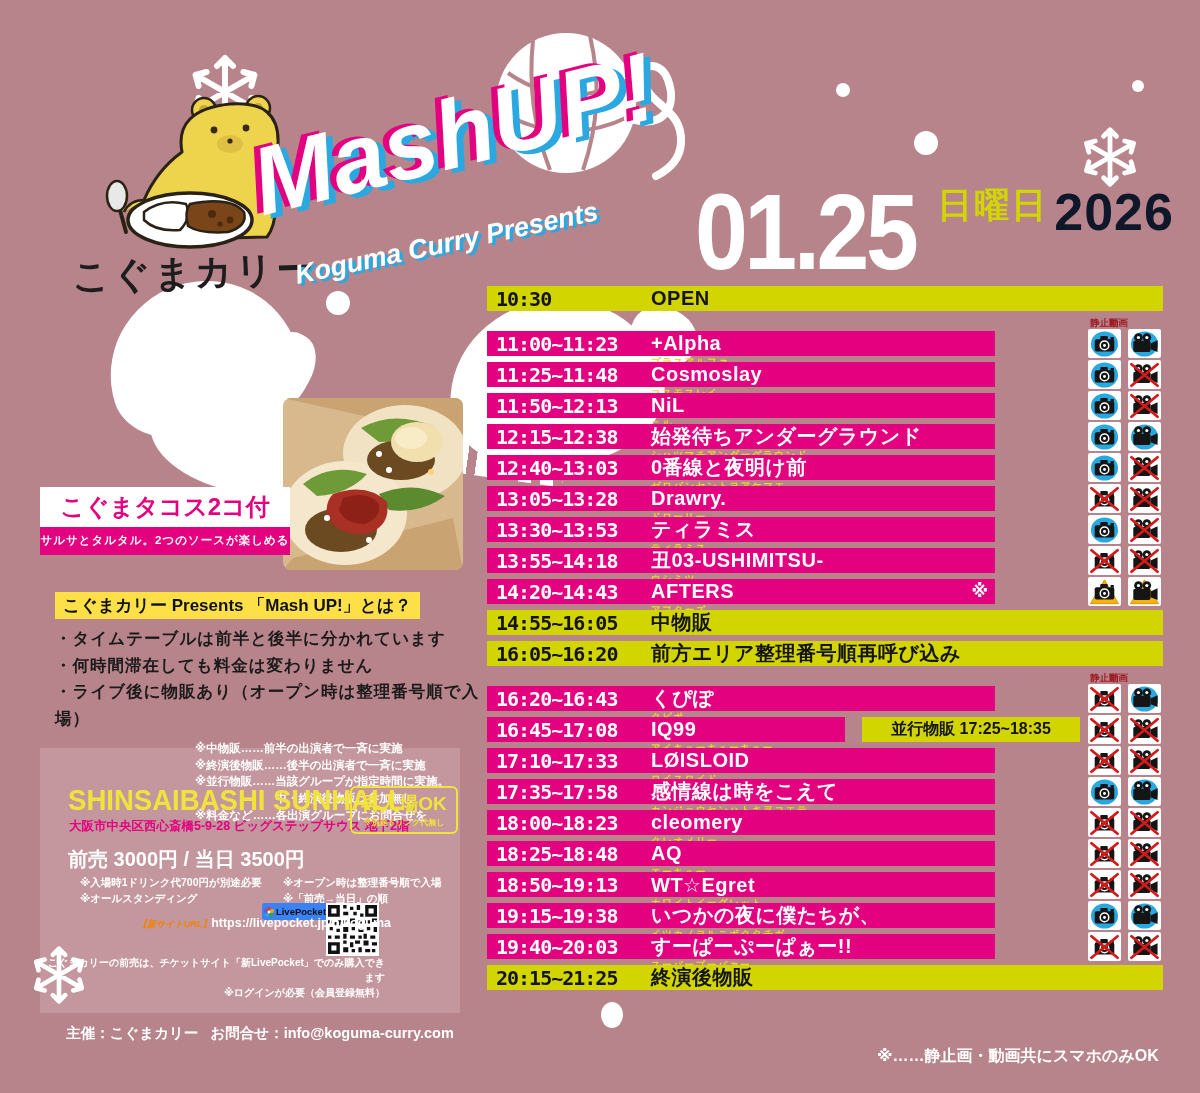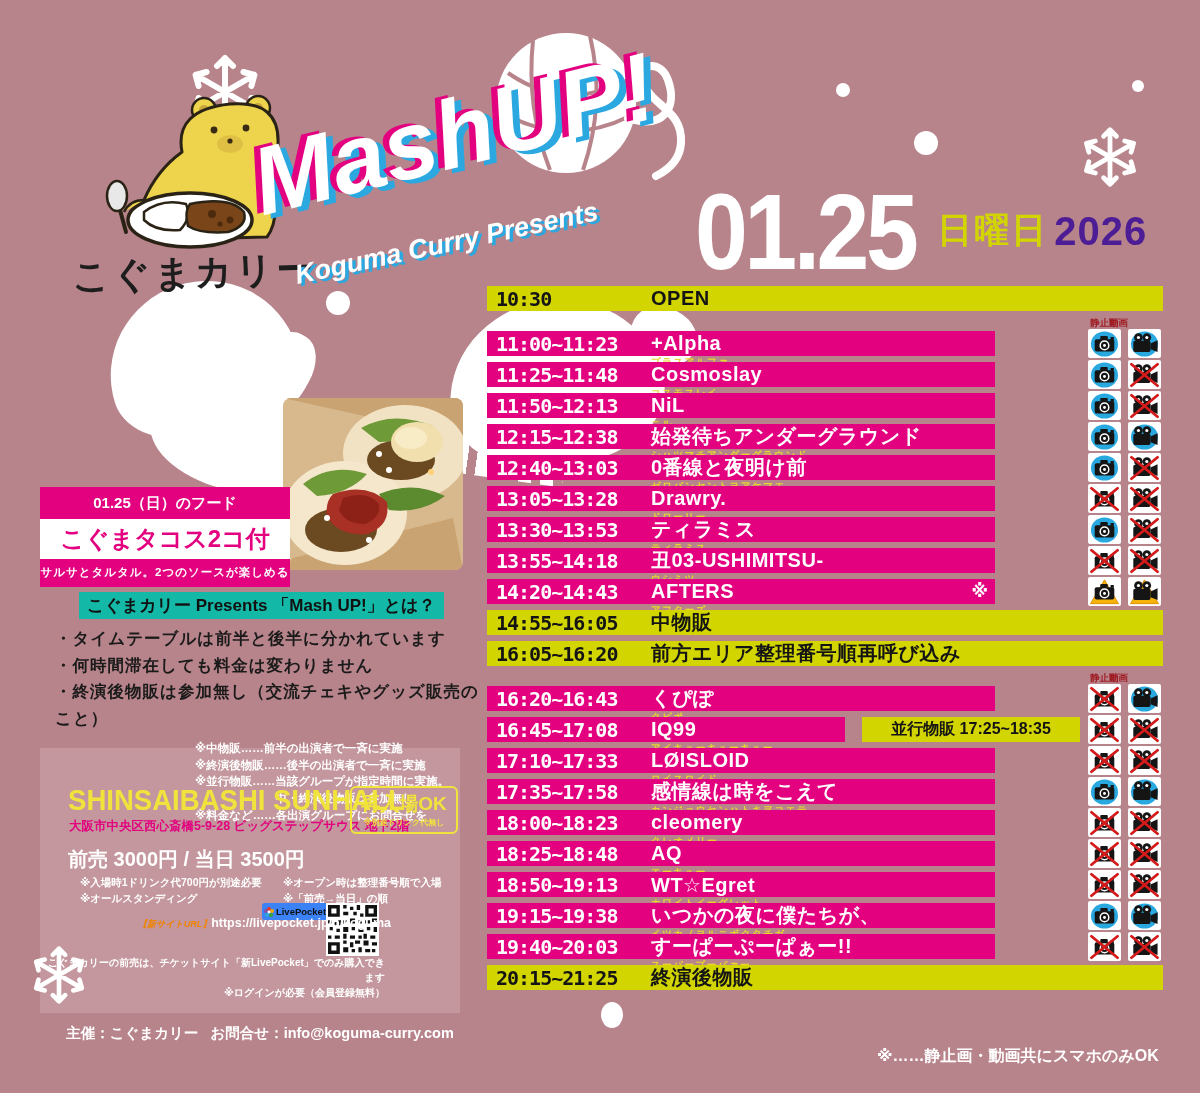--- a/index.html
+++ b/index.html
@@ -11,41 +11,41 @@
 
   
   .logo-text{left:72px;top:248px;font-size:37px;font-weight:bold;color:#1d1d1d;
     letter-spacing:3px;transform:rotate(-2deg);}
   .title{left:248px;top:78px;width:420px;transform:rotate(-14deg);
     font-size:96px;font-weight:bold;font-style:italic;color:#fff;white-space:nowrap;
     text-shadow:-6px -3px 0 #e3017f,6px 5px 0 #2ba8e0;}
   .subtitle{left:292px;top:228px;transform:rotate(-12deg);
     font-size:27px;font-weight:bold;font-style:italic;color:#fff;white-space:nowrap;
     text-shadow:3px 3px 0 #2ba8e0;}
-  .date-group{left:695px;top:182px;display:flex;align-items:center;white-space:nowrap;}
+  .date-group{left:695px;top:182px;display:flex;align-items:flex-start;white-space:nowrap;}
   .date-main{font-size:108px;font-weight:bold;color:#fff;line-height:0.92;letter-spacing:-4px;
     transform:scaleX(0.88);transform-origin:left bottom;}
   .date-weekday{font-size:35px;font-weight:bold;color:#d2d500;margin:0 6px 2px -8px;letter-spacing:2px;}
-  .date-year{font-size:40px;font-weight:bold;color:#4c1d95;margin-bottom:0px;letter-spacing:1px;}
+  .date-year{font-size:52px;font-weight:bold;color:#0f172a;margin-bottom:0px;letter-spacing:1px;}
 
   
   .mitten-palm{position:absolute;background:#fff;}
   .cuff{position:absolute;background:repeating-linear-gradient(90deg,#fff 0 13px,rgba(255,255,255,0) 13px 22px);}
 
   
   .food-photo{left:283px;top:398px;width:180px;height:172px;border-radius:8px;overflow:hidden;}
   .food-box{left:40px;top:487px;width:250px;background:#e3017f;color:#fff;text-align:center;}
   .food-label{font-size:15px;font-weight:bold;padding:7px 0 6px;}
   .food-item-strip{background:#fff;color:#e3017f;font-size:24px;font-weight:bold;padding:4px 0;}
   .food-note{font-size:11.5px;font-weight:bold;padding:6px 0 7px;letter-spacing:1px;}
 
   
   .about{left:55px;top:592px;width:430px;}
-  .about-heading{display:inline-block;background:#14b8a6;color:#111;font-size:17px;font-weight:bold;
-    padding:2px 8px;margin-bottom:6px;margin-left:24px;}
+  .about-heading{display:inline-block;background:#fde047;color:#111;font-size:17px;font-weight:bold;
+    padding:2px 8px;margin-bottom:6px;}
   .about-bullets div{color:#1a1a1a;font-size:16.5px;font-weight:bold;line-height:1.62;letter-spacing:1px;}
   .about-notes{margin:8px 0 0 140px;}
   .about-notes div{color:#fff;font-size:11.5px;font-weight:bold;line-height:1.45;white-space:pre;}
 
   
   .venue-panel{left:40px;top:748px;width:420px;height:265px;background:rgba(255,255,255,0.16);}
   .venue-name{position:absolute;left:28px;top:36px;color:#f0e43c;font-size:29px;font-weight:bold;
     letter-spacing:0px;transform:scaleX(0.95);transform-origin:left;white-space:nowrap;}
   .venue-address{position:absolute;left:29px;top:70px;color:#e3017f;font-size:12.5px;font-weight:bold;white-space:nowrap;}
   .reentry-box{position:absolute;left:310px;top:38px;width:104px;height:44px;border:2px solid #f0e43c;
@@ -185,31 +185,30 @@
     <path d="M50,96 Q84,84 104,104 Q108,128 84,136 Q54,138 44,118 Q42,104 50,96 Z" fill="#a83024"></path>
     <path d="M60,100 Q84,92 96,106 Q98,120 82,126 Q62,126 56,112 Z" fill="#8d2118"></path>
     <circle cx="96" cy="56" r="3" fill="#fff"></circle>
       <circle cx="106" cy="72" r="3" fill="#fff"></circle>
       <circle cx="44" cy="120" r="3" fill="#fff"></circle>
       <circle cx="86" cy="142" r="3" fill="#fff"></circle>
       <circle cx="148" cy="74" r="3" fill="#ffd27a"></circle>
   </svg>
 
   <div class="abs food-box">
-    <div class="food-label">01.25（日）のフード</div>
     <div class="food-item-strip">こぐまタコス2コ付</div>
     <div class="food-note">サルサとタルタル。2つのソースが楽しめる</div>
   </div>
 
   <div class="abs about">
     <div class="about-heading">こぐまカリー Presents 「Mash UP!」とは？</div>
     <div class="about-bullets" id="about-bullets">
         <div>・タイムテーブルは前半と後半に分かれています</div>
         <div>・何時間滞在しても料金は変わりません</div>
-        <div>・終演後物販は参加無し（交流チェキやグッズ販売のこと）</div>
+        <div>・ライブ後に物販あり（オープン時は整理番号順で入場）</div>
       </div>
     <div class="about-notes" id="about-notes">
         <div>※中物販……前半の出演者で一斉に実施</div>
         <div>※終演後物販……後半の出演者で一斉に実施</div>
         <div>※並行物販……当該グループが指定時間に実施。</div>
         <div>　　　　　　　中・終演後物販は参加無し</div>
         <div>※料金など……各出演グループにお問合せを</div>
       </div>
   </div>
 

